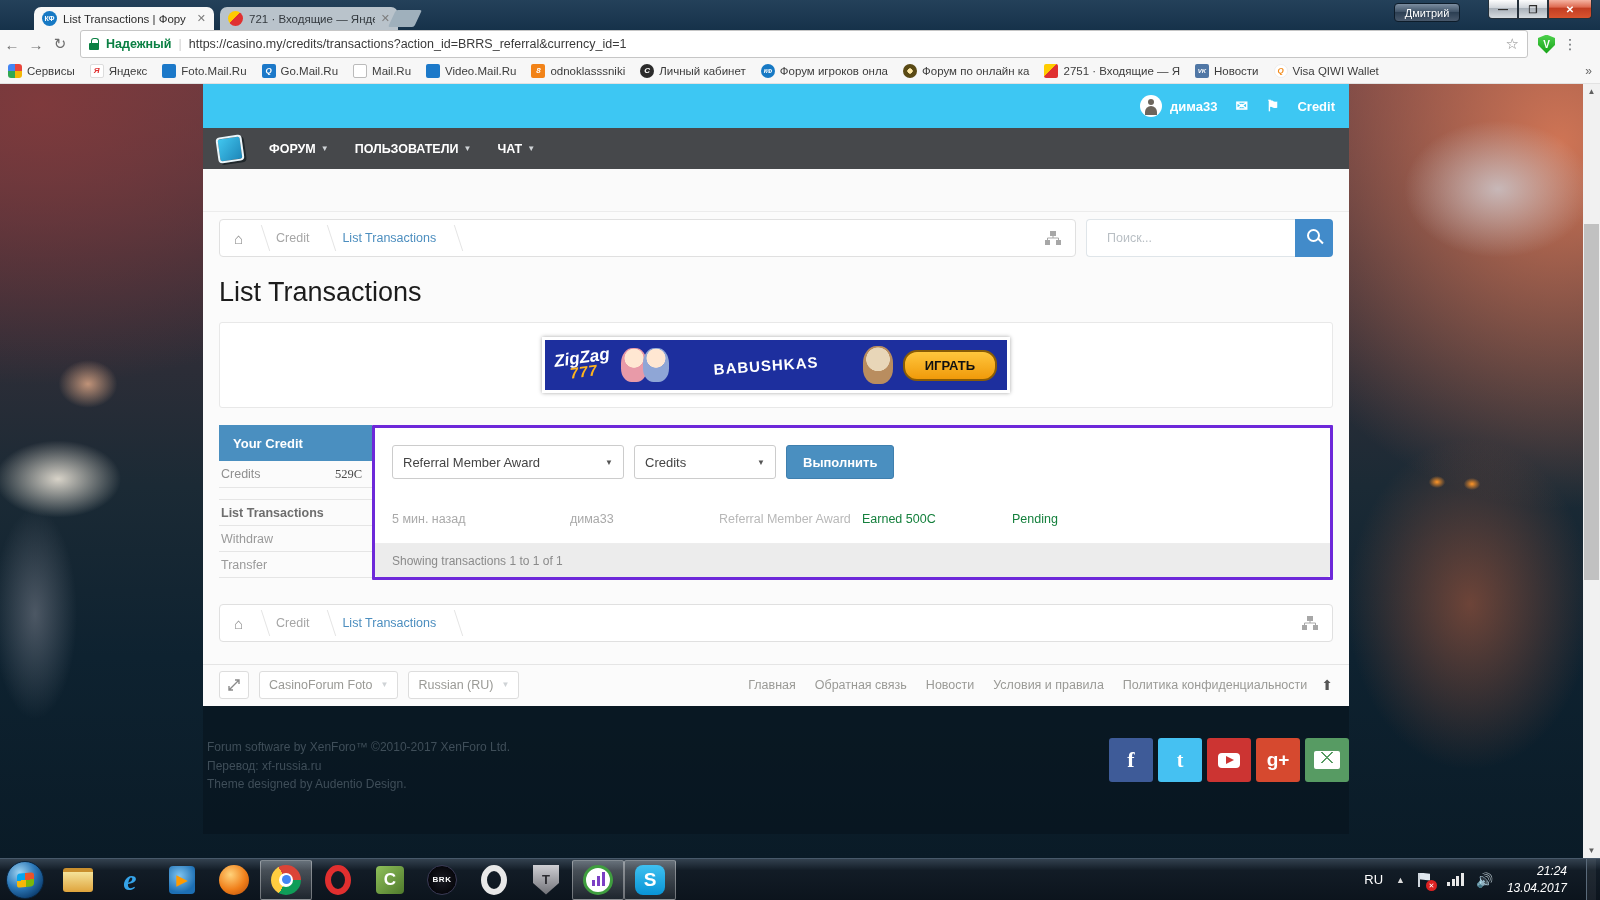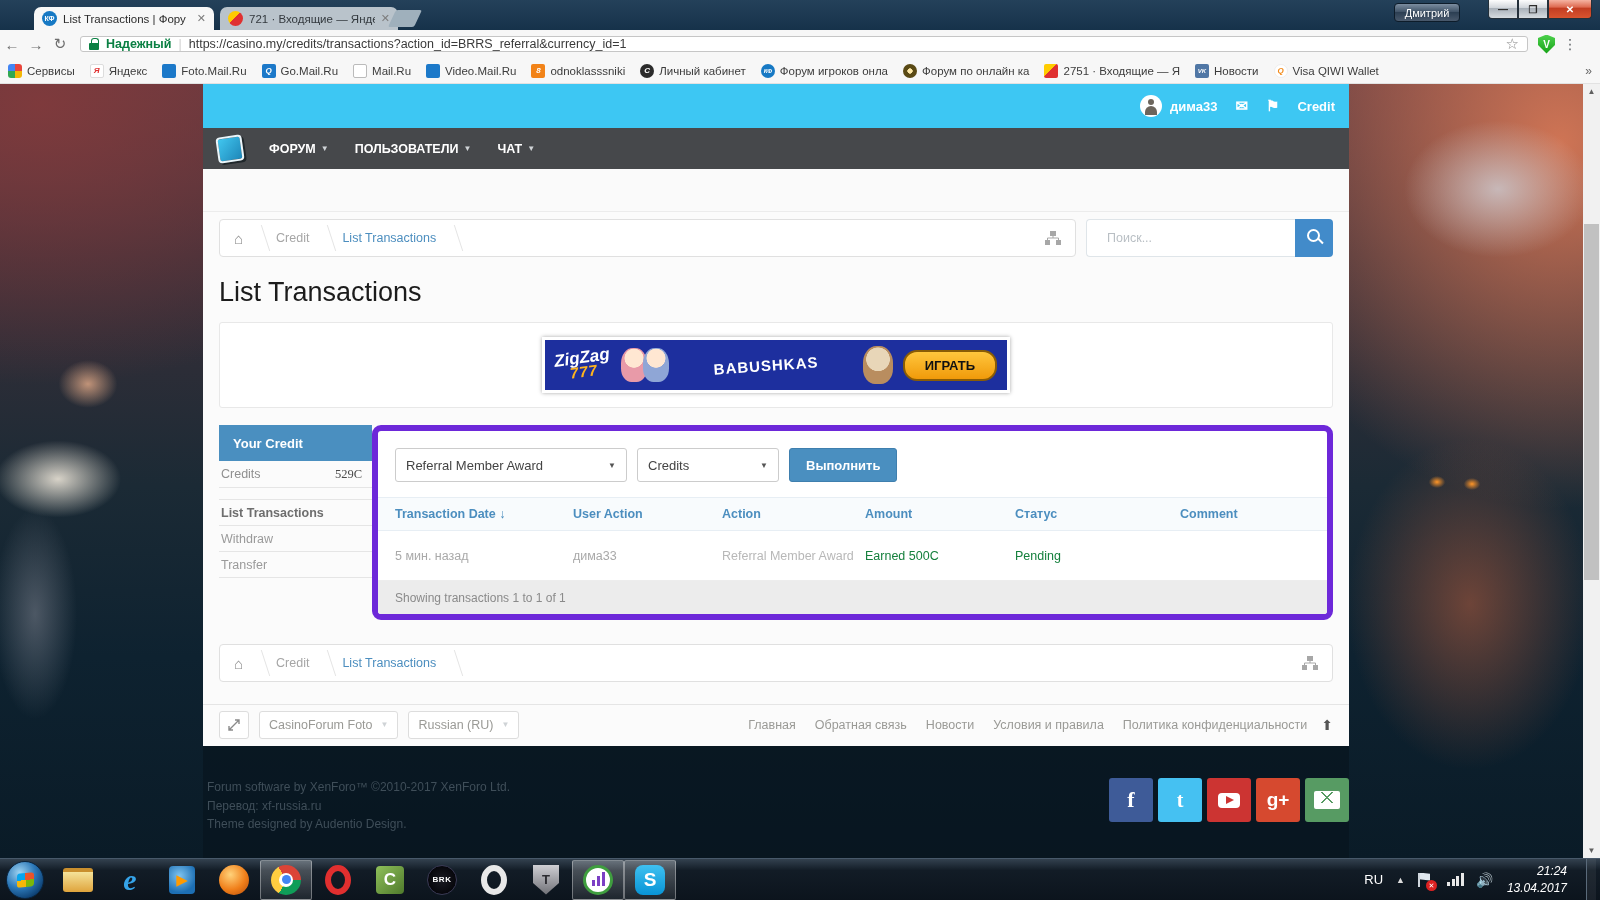--- a/index.html
+++ b/index.html
@@ -31,21 +31,21 @@
     display:flex; align-items:center; justify-content:center; font-size:10px; font-weight:bold;
     background:linear-gradient(180deg,#fdfdfd,#cfd4d9 45%,#a9b1b9 46%,#d7dce0); }
   .winbtn.min { width:30px; border-radius:0 0 0 4px; }
   .winbtn.max { width:30px; }
   .winbtn.close { width:44px; border-radius:0 0 4px 0; color:#fff;
     background:linear-gradient(180deg,#f5b3a2,#dd6950 40%,#c23d22 45%,#d9542f); }
 
   .toolbar { position:absolute; left:0; top:30px; width:1600px; height:28px;
     background:#f7f7f7; display:flex; align-items:center; }
   .navbtn { width:24px; text-align:center; font-size:15px; color:#6e6e6e; }
-  .urlbar { position:relative; margin-left:8px; width:1448px; height:16px; background:#fff;
+  .urlbar { position:relative; margin-left:8px; width:1448px; height:28px; background:#fff;
     border:1px solid #c6c6c6; border-radius:3px; display:flex; align-items:center;
     padding:0 8px; gap:7px; font-size:12.5px; }
   .lock { width:10px; height:12px; position:relative; }
   .lock:before { content:""; position:absolute; left:2px; top:0; width:6px; height:7px;
     border:1.5px solid #0b8043; border-bottom:none; border-radius:3px 3px 0 0; }
   .lock:after { content:""; position:absolute; left:0; top:5px; width:10px; height:7px;
     background:#0b8043; border-radius:1px; }
   .sec-label { color:#0b8043; font-weight:bold; }
   .url-sep { color:#d0d0d0; }
   .url-text { color:#3a3a3a; flex:1; white-space:nowrap; overflow:hidden; }
@@ -153,21 +153,21 @@
   .sb-head { height:36px; background:#4a8fc0; color:#fff; font-weight:bold; font-size:13px;
     display:flex; align-items:center; padding-left:14px; }
   .sb-row { display:flex; justify-content:space-between; align-items:center; height:27px;
     border-bottom:1px solid #e5e5e5; padding:0 10px 0 2px; color:#8f8f8f; }
   .sb-row .val { color:#4a4a4a;font-family:Liberation Serif, serif; }
   .sb-gap { height:12px; border-bottom:1px solid #e5e5e5; }
   .sb-link { height:26px; display:flex; align-items:center; border-bottom:1px solid #e5e5e5;
     padding-left:2px; color:#9a9a9a; }
   .sb-link.current { font-weight:bold; color:#6e6e6e; }
 
-  .panel { flex:1; background:#fff; border:6px solid #6d28d9; border-radius:9px; }
+  .panel { flex:1; background:#fff; border:3px solid #6d28d9; border-radius:1px; }
   .filters { display:flex; gap:10px; padding:17px 17px 15px 17px; }
   .selbox { height:34px; border:1px solid #ccc; border-radius:3px; background:#fff;
     display:flex; align-items:center; justify-content:space-between; padding:0 10px;
     font-size:13px; color:#444; }
   .selbox .caret { color:#555; }
   .sel-action { width:232px; } .sel-currency { width:142px; }
   .exec-btn { height:34px; padding:0 16px; background:#4a8fc0; border:1px solid #3f7fae;
     border-radius:3px; color:#fff; font-weight:bold; font-size:13px; }
 
   .tgrid { display:grid; grid-template-columns:178px 149px 143px 150px 165px 1fr; align-items:center; }
@@ -453,28 +453,20 @@
                 <span>Referral Member Award</span>
                 <span class="caret">▼</span>
               </div>
               <div class="selbox sel-currency">
                 <span>Credits</span>
                 <span class="caret">▼</span>
               </div>
               <button class="exec-btn">Выполнить</button>
             </div>
 
-            <div class="tgrid thead">
-              <span><span>Transaction Date</span> <span>↓</span></span>
-              <span>User Action</span>
-              <span>Action</span>
-              <span>Amount</span>
-              <span>Статус</span>
-              <span>Comment</span>
-            </div>
 
             <div class="tgrid trow">
               <span class="c-gray">5 мин. назад</span>
               <span class="c-gray">дима33</span>
               <span class="c-light">Referral Member Award</span>
               <span class="c-dark">Earned 500C</span>
               <span class="c-dark">Pending</span>
               <span class="c-gray"></span>
             </div>
 

